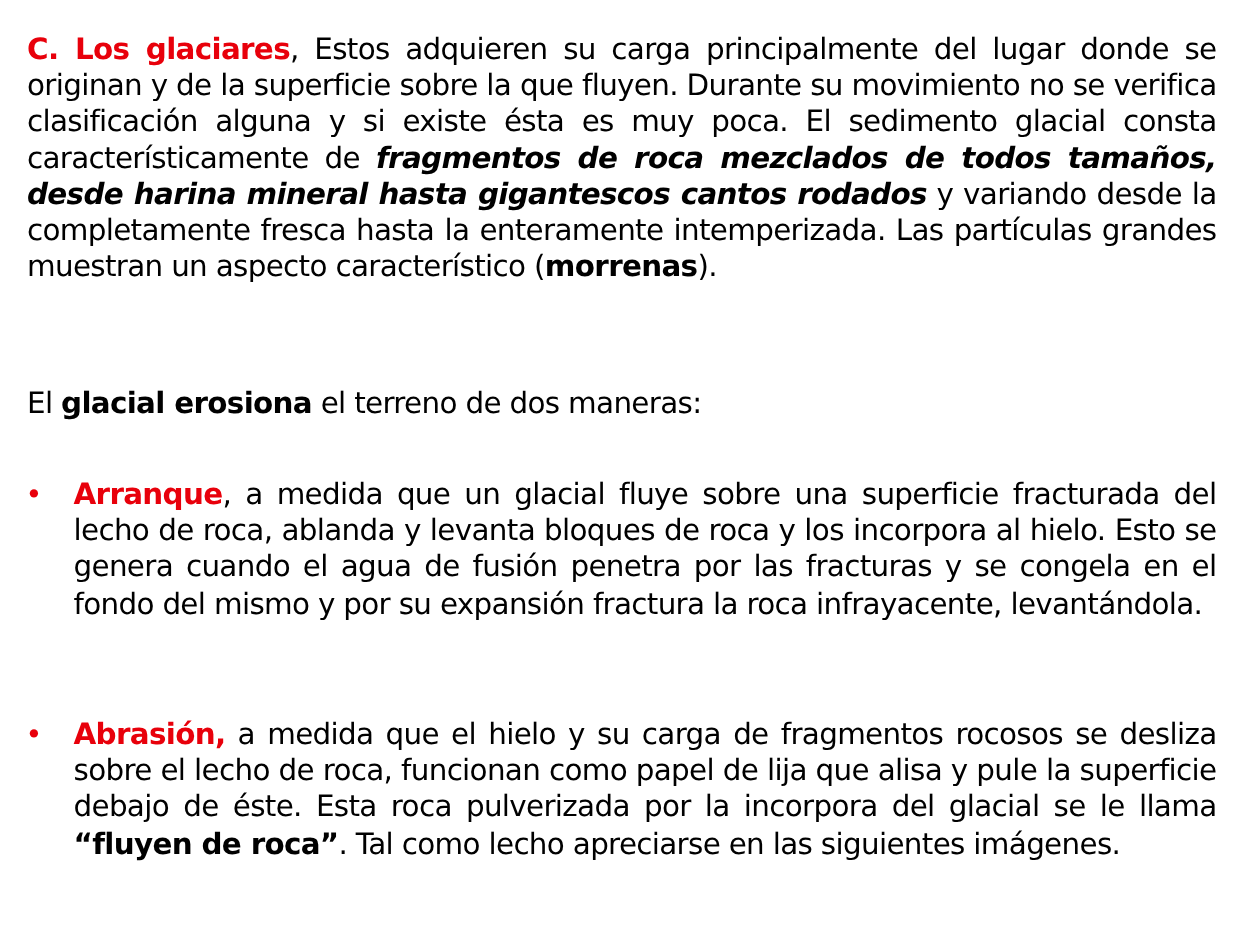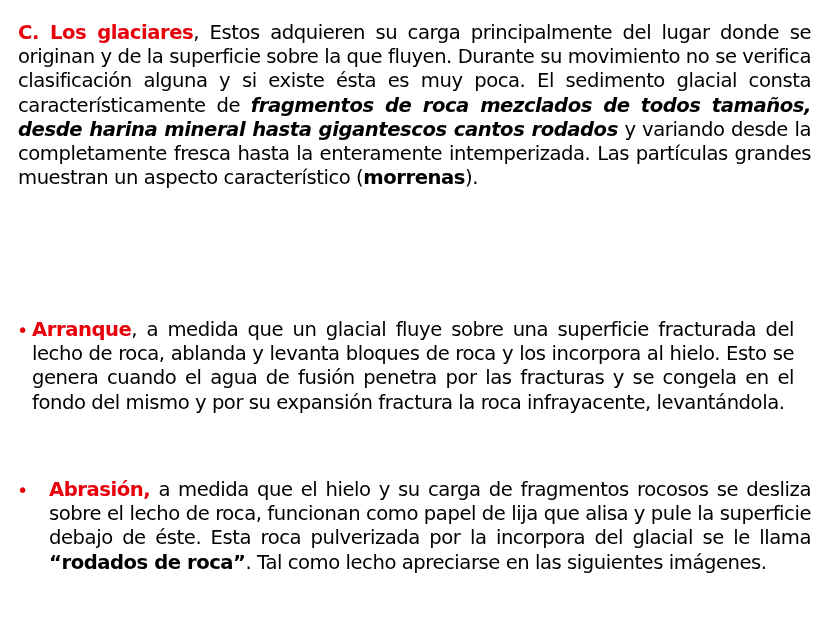--- a/index.html
+++ b/index.html
@@ -12,45 +12,48 @@
   .para {
     position: absolute;
     font-size: 19.6px;
     line-height: 24.2px;
     text-align: justify;
     letter-spacing: -0.45px;
     word-spacing: 0px;
   }
   .p1 { left: 18px; top: 21px; width: 793px; }
   .p2 { left: 18px; top: 257px; width: 793px; }
-  .b1 { left: 32px; top: 318px; width: 762px; }
+  .b1 { left: 49px; top: 318px; width: 762px; }
   .b2 { left: 49px; top: 478px; width: 762px; }
   .red { color: #e8000b; font-weight: bold; }
   .bold { font-weight: bold; }
   .bi { font-weight: bold; font-style: italic; }
   .bullet {
     position: absolute; left: 17px; width: 12px; height: 12px;
     font-size: 19px; line-height: 24px; color: #e8000b;
   }
   .bul1 { top: 318px; }
   .bul2 { top: 478px; }
 </style>
 </head>
 <body>
 
 <div class="slide">
 
   <p class="para p1" style="margin:0;">
     <span class="red">C. Los glaciares</span><span>, Estos adquieren su carga principalmente del lugar donde se originan y de la superficie sobre la que fluyen. Durante su movimiento no se verifica clasificación alguna y si existe ésta es muy poca. El sedimento glacial consta característicamente de </span><span class="bi">fragmentos de roca mezclados de todos tamaños, desde harina mineral hasta gigantescos cantos rodados</span><span> y variando desde la completamente fresca hasta la enteramente intemperizada. Las partículas grandes muestran un aspecto característico (</span><span class="bold">morrenas</span><span>).</span>
   </p>
 
+  <p class="para p2" style="margin:0;">
+    <span>El </span><span class="bold">glacial erosiona</span><span> el terreno de dos maneras:</span>
+  </p>
 
   <span class="bullet bul1">•</span>
   <p class="para b1" style="margin:0;">
     <span class="red">Arranque</span><span>, a medida que un glacial fluye sobre una superficie fracturada del lecho de roca, ablanda y levanta bloques de roca y los incorpora al hielo.  Esto se genera cuando el agua de fusión penetra por las fracturas y se congela en el fondo del mismo  y por su expansión fractura la roca infrayacente, levantándola.</span>
   </p>
 
   <span class="bullet bul2">•</span>
   <p class="para b2" style="margin:0;">
-    <span class="red">Abrasión,</span><span> a medida que el hielo y su carga de fragmentos rocosos se desliza sobre el lecho de roca, funcionan como papel de lija que alisa y pule la superficie debajo de éste.  Esta roca pulverizada por la incorpora del glacial se le llama </span><span class="bold">“rodados de roca”</span><span>. Tal como lecho apreciarse en las siguientes imágenes.</span>
+    <span class="red">Abrasión,</span><span> a medida que el hielo y su carga de fragmentos rocosos se desliza sobre el lecho de roca, funcionan como papel de lija que alisa y pule la superficie debajo de éste.  Esta roca pulverizada por la incorpora del glacial se le llama </span><span class="bold">“fluyen de roca”</span><span>. Tal como lecho apreciarse en las siguientes imágenes.</span>
   </p>
 
 </div>
 
 </body></html>

